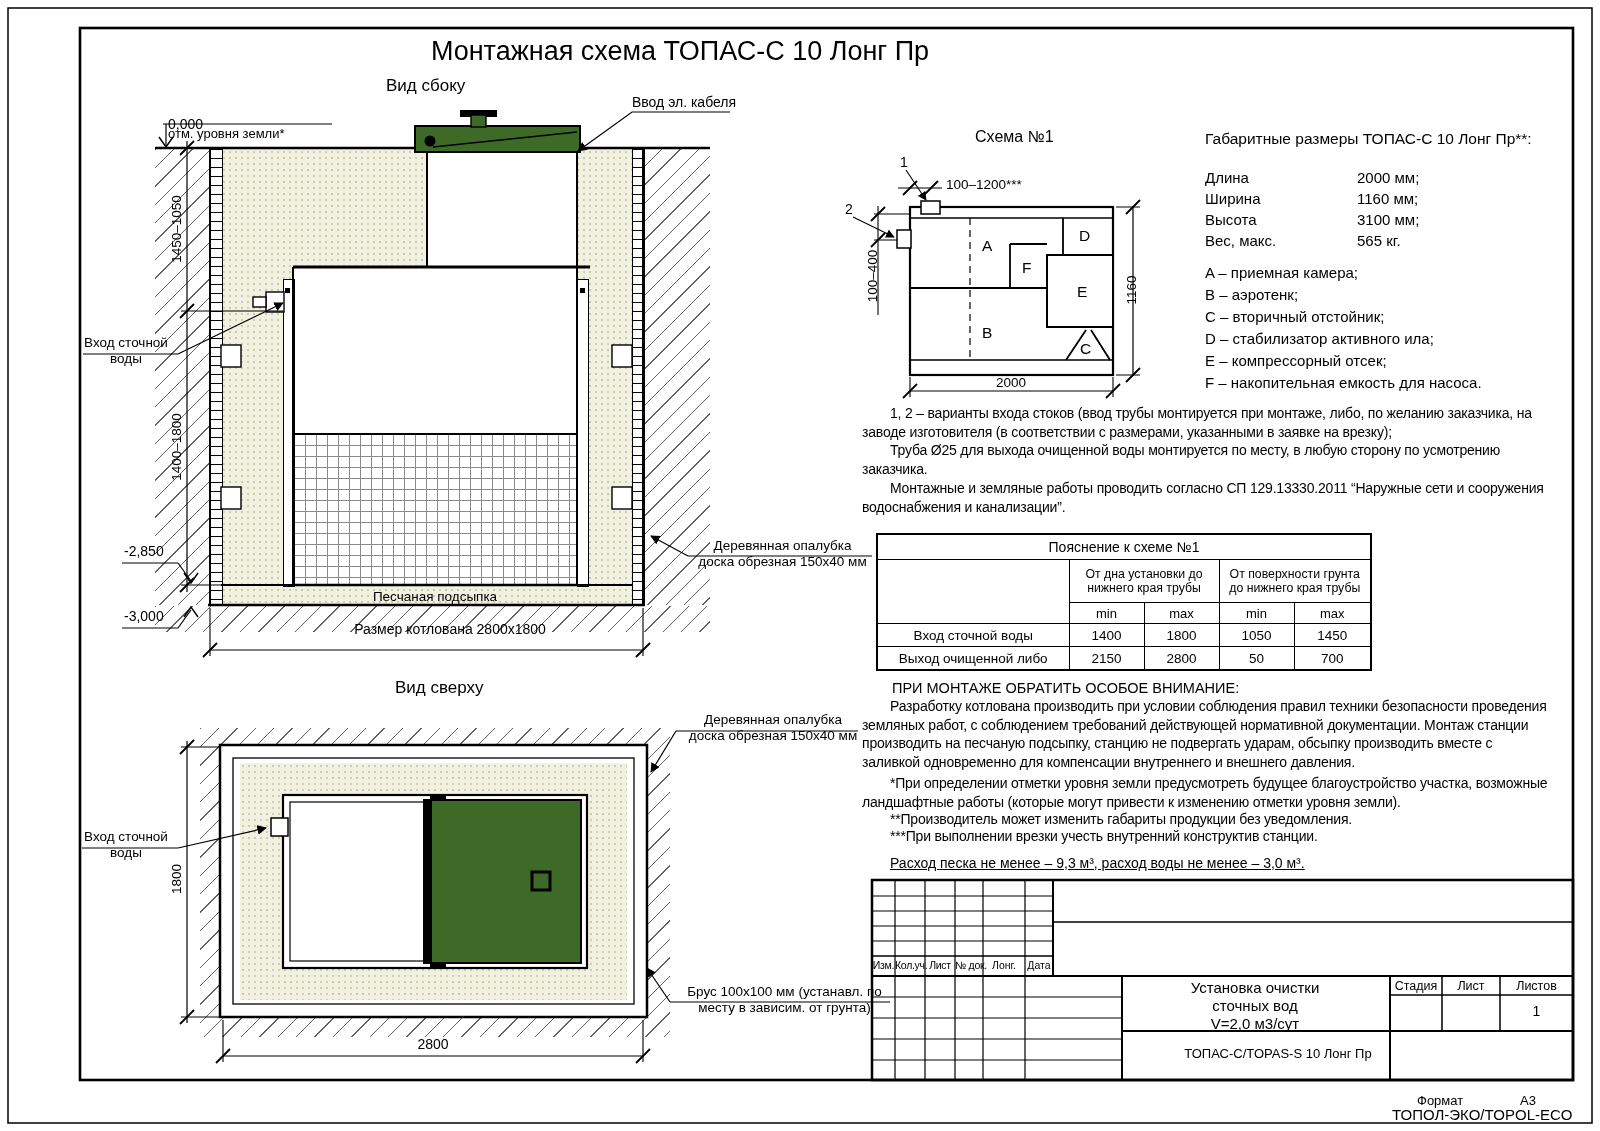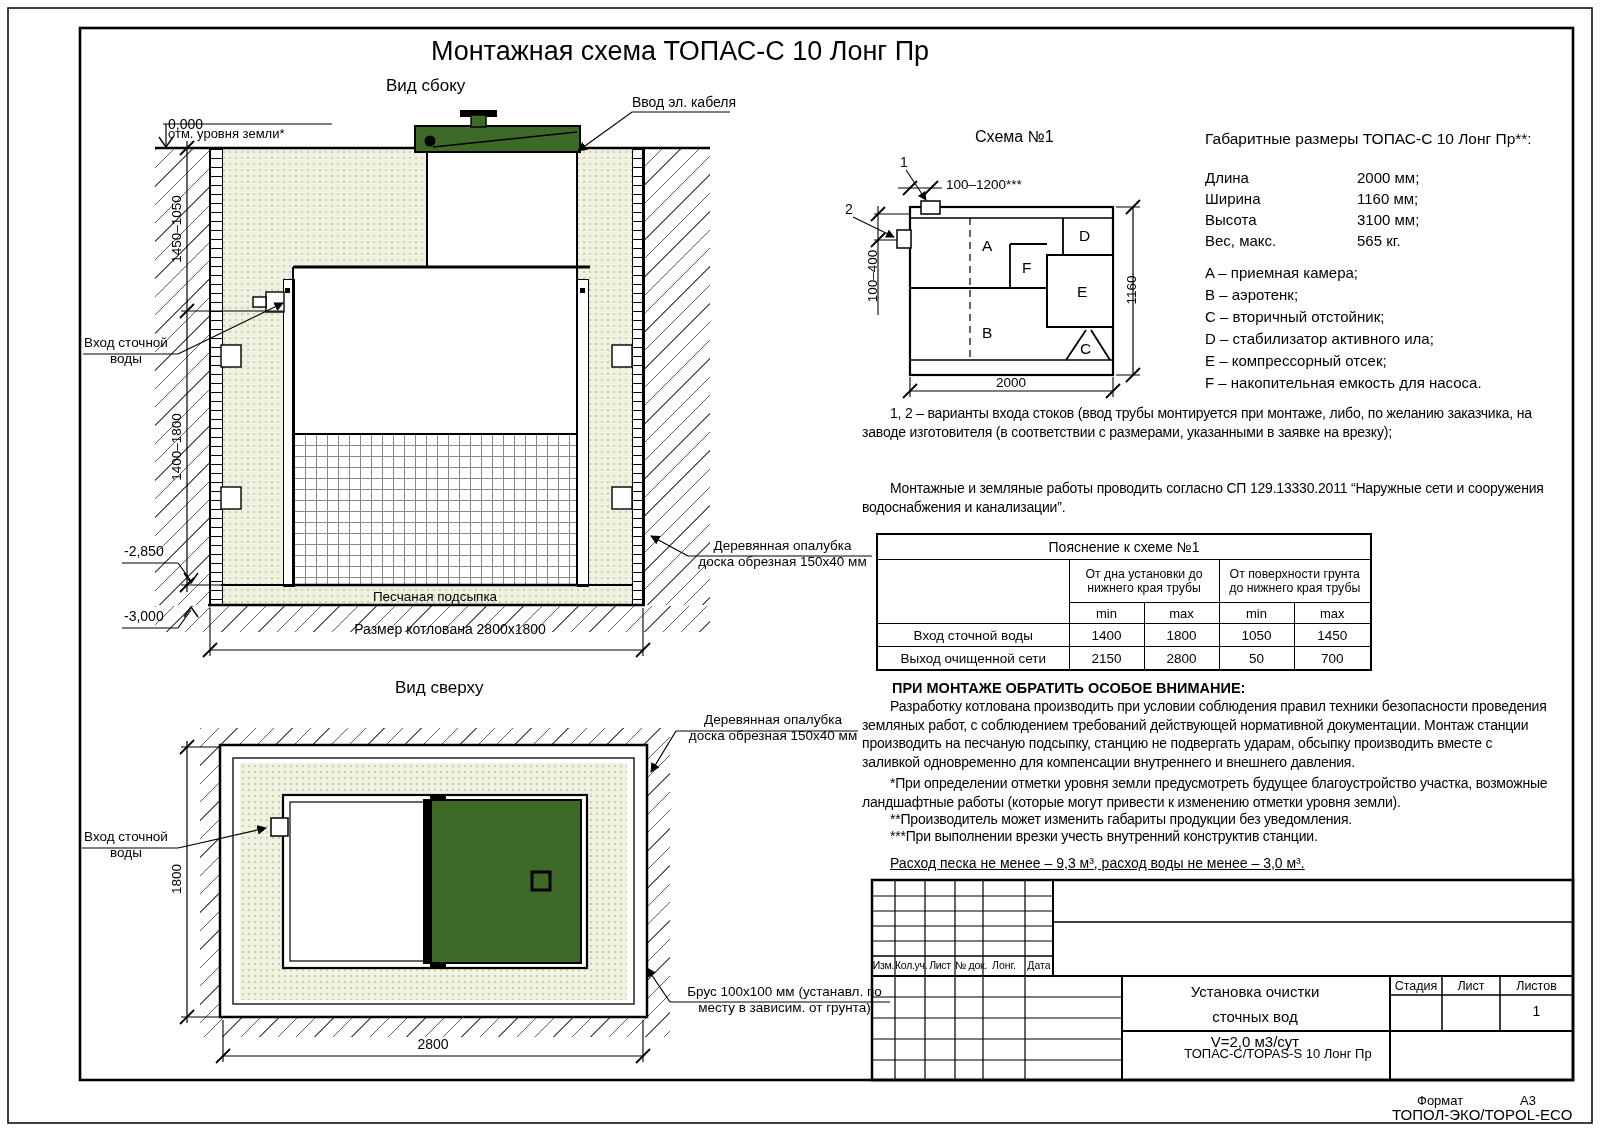--- a/index.html
+++ b/index.html
@@ -24,21 +24,21 @@
   .rot{transform:rotate(-90deg);transform-origin:50% 50%;text-align:center;}
   .par{position:absolute;z-index:4;font-size:14px;line-height:18.5px;letter-spacing:-0.2px;white-space:normal;}
   .ind{text-indent:28px;}
   .ptable{position:absolute;z-index:4;border-collapse:collapse;table-layout:fixed;border:2.5px solid #000;}
   .ptable td{border:1.6px solid #000;text-align:center;vertical-align:middle;padding:0;font-family:"Liberation Sans",sans-serif;}
   .tt{height:24px;font-size:14px;}
   .hh{font-size:12.3px;line-height:14px;height:42px;margin-left:44px;}
   .mm{height:20px;font-size:13px;}
   .dr{height:22px;font-size:13.5px;}
   .u{text-decoration:underline;}
-  .b{font-weight:700;}
+  .b{font-weight:400;}
 </style>
 </head>
 <body>
 
 <div class="sheet">
 
   <div class="fill sand" style="left:221px;top:149px;width:411px;height:456px"></div>
   <div class="fill hatch" style="left:155px;top:149px;width:55px;height:456px"></div>
   <div class="fill hatch" style="left:643px;top:149px;width:67px;height:456px"></div>
   <div class="fill hatch" style="left:155px;top:606px;width:555px;height:26px"></div>
@@ -237,20 +237,21 @@
   <div class="lbl" style="left:1205px;top:232px;font-size:15px">Вес, макс.</div>
   <div class="lbl" style="left:1357px;top:232px;font-size:15px">565 кг.</div>
   <div class="lbl" style="left:1205px;top:264px;font-size:15px">A – приемная камера;</div>
   <div class="lbl" style="left:1205px;top:286px;font-size:15px">B – аэротенк;</div>
   <div class="lbl" style="left:1205px;top:308px;font-size:15px">C – вторичный отстойник;</div>
   <div class="lbl" style="left:1205px;top:330px;font-size:15px">D – стабилизатор активного ила;</div>
   <div class="lbl" style="left:1205px;top:352px;font-size:15px">E – компрессорный отсек;</div>
   <div class="lbl" style="left:1205px;top:374px;font-size:15px">F – накопительная емкость для насоса.</div>
 
   <div class="par ind" style="left:862px;top:404px;width:684px">1, 2 – варианты входа  стоков (ввод трубы монтируется при монтаже, либо, по желанию заказчика, на заводе изготовителя (в соответствии с размерами, указанными в заявке на врезку);</div>
+  <div class="par ind" style="left:862px;top:441px;width:684px">Труба Ø25 для выхода очищенной воды монтируется по месту, в любую сторону по усмотрению заказчика.</div>
   <div class="par ind" style="left:862px;top:479px;width:684px">Монтажные и земляные работы проводить согласно СП 129.13330.2011 “Наружные сети и сооружения водоснабжения и канализации”.</div>
   <div class="lbl b" style="left:892px;top:680px;font-size:14.5px">ПРИ МОНТАЖЕ ОБРАТИТЬ ОСОБОЕ ВНИМАНИЕ:</div>
   <div class="par ind" style="left:862px;top:697px;width:688px">Разработку котлована производить при условии соблюдения правил техники безопасности проведения земляных работ, с соблюдением требований действующей нормативной документации. Монтаж станции производить на песчаную подсыпку, станцию не подвергать ударам, обсыпку производить вместе с заливкой одновременно для компенсации внутреннего и внешнего давления.</div>
   <div class="par ind" style="left:862px;top:774px;width:688px">*При определении отметки уровня земли предусмотреть будущее благоустройство участка, возможные ландшафтные работы (которые могут привести к изменению отметки уровня земли).</div>
   <div class="par ind" style="left:862px;top:810px;width:688px">**Производитель может изменить габариты продукции без уведомления.</div>
   <div class="par ind" style="left:862px;top:827px;width:688px">***При выполнении врезки учесть внутренний конструктив станции.</div>
   <div class="lbl u" style="left:890px;top:855px;font-size:14px">Расход песка не менее – 9,3 м³, расход воды не менее – 3,0 м³.</div>
 
   <table class="ptable" style="left:876px;top:533px">
     <colgroup>
@@ -278,36 +279,36 @@
       <td class="mm">max</td>
     </tr>
     <tr>
       <td class="dr">Вход сточной воды</td>
       <td class="dr">1400</td>
       <td class="dr">1800</td>
       <td class="dr">1050</td>
       <td class="dr">1450</td>
     </tr>
     <tr>
-      <td class="dr">Выход очищенной сети</td>
+      <td class="dr">Выход очищенной либо</td>
       <td class="dr">2150</td>
       <td class="dr">2800</td>
       <td class="dr">50</td>
       <td class="dr">700</td>
     </tr>
   </tbody>
     </table>
 
   <div class="lbl c" style="left:872px;top:959px;width:23px;font-size:10.5px;letter-spacing:-0.3px">Изм.</div>
   <div class="lbl c" style="left:895px;top:959px;width:30px;font-size:10.5px;letter-spacing:-0.3px">Кол.уч.</div>
   <div class="lbl c" style="left:925px;top:959px;width:30px;font-size:10.5px;letter-spacing:-0.3px">Лист</div>
   <div class="lbl c" style="left:955px;top:959px;width:28px;font-size:10.5px;letter-spacing:-0.3px">№ док.</div>
   <div class="lbl c" style="left:983px;top:959px;width:42px;font-size:10.5px">Лонг.</div>
   <div class="lbl c" style="left:1025px;top:959px;width:28px;font-size:10.5px">Дата</div>
-  <div class="lbl c pre" style="left:1124px;top:979px;width:262px;font-size:15px;line-height:25px">Установка очистки
+  <div class="lbl c pre" style="left:1124px;top:979px;width:262px;font-size:15px;line-height:18px">Установка очистки
 сточных вод
 V=2,0 м3/сут</div>
   <div class="lbl c" style="left:1124px;top:1047px;width:308px;font-size:13px">ТОПАС-С/TOPAS-S 10 Лонг Пр</div>
   <div class="lbl c" style="left:1390px;top:979px;width:52px;font-size:12.5px">Стадия</div>
   <div class="lbl c" style="left:1442px;top:979px;width:58px;font-size:12.5px">Лист</div>
   <div class="lbl c" style="left:1500px;top:979px;width:73px;font-size:12.5px">Листов</div>
   <div class="lbl c" style="left:1500px;top:1003px;width:73px;font-size:14px">1</div>
   <div class="lbl c" style="left:1392px;top:1106px;width:152px;font-size:15px">ТОПОЛ-ЭКО/TOPOL-ECO</div>
   <div class="lbl" style="left:1417px;top:1094px;font-size:13px">Формат</div>
   <div class="lbl" style="left:1520px;top:1094px;font-size:13px">А3</div>

